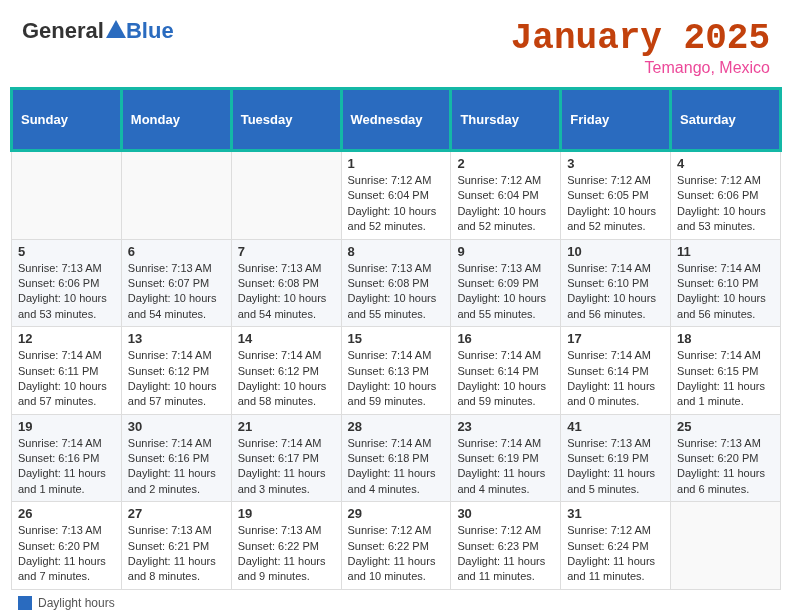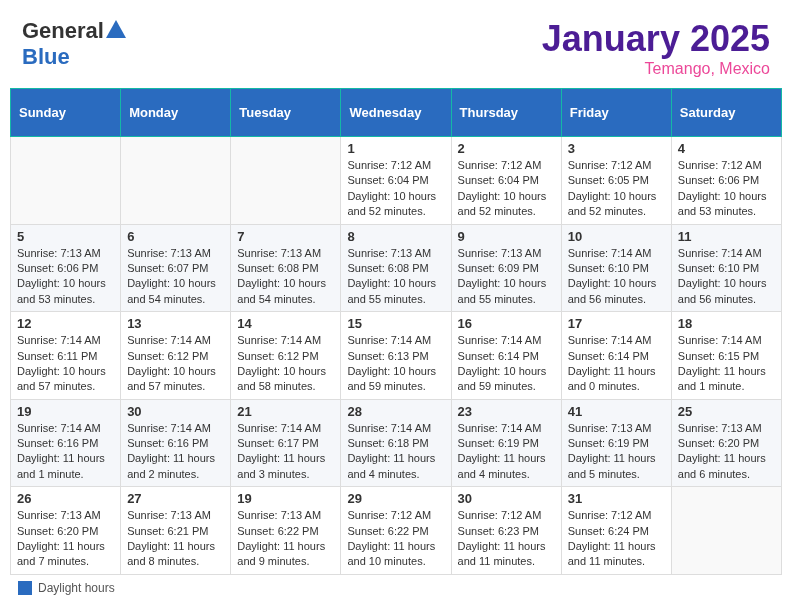--- a/index.html
+++ b/index.html
@@ -11,21 +11,21 @@
       padding: 10px;
     }
     .header {
       display: flex;
       justify-content: space-between;
       align-items: flex-start;
       padding: 8px 12px 4px 12px;
     }
     .logo {
       display: flex;
-      flex-direction: column;
+      flex-direction: row;
       align-items: flex-start;
     }
     .logo-top {
       display: flex;
       align-items: center;
     }
     .logo-general {
       font-size: 22px;
       font-weight: bold;
       color: #333;
@@ -43,39 +43,40 @@
       border-bottom: 18px solid #2a6bbf;
       margin-left: 2px;
       margin-top: -4px;
     }
     .title-section {
       text-align: right;
     }
     .month-title {
       font-size: 36px;
       font-weight: bold;
-      color: #4c1d95;
+      color: #c2410c;
+      font-family: Liberation Mono, monospace;
     }
     .location {
       font-size: 16px;
       color: #ec4899;
     }
     .calendar {
       width: 100%;
       border-collapse: collapse;
       margin-top: 6px;
     }
     .calendar th {
       background-color: #2a6bbf;
       color: #fff;
       text-align: left;
-      padding: 16px 8px;
+      padding: 22px 8px;
       font-size: 13px;
       font-weight: bold;
-      border: 1px solid #14b8a6;
+      border: 3px solid #14b8a6;
     }
     .calendar td {
       border: 1px solid #ddd;
       vertical-align: top;
       padding: 4px 6px;
       width: 14.28%;
       min-height: 80px;
       font-size: 11px;
       color: #333;
       background: #fff;

